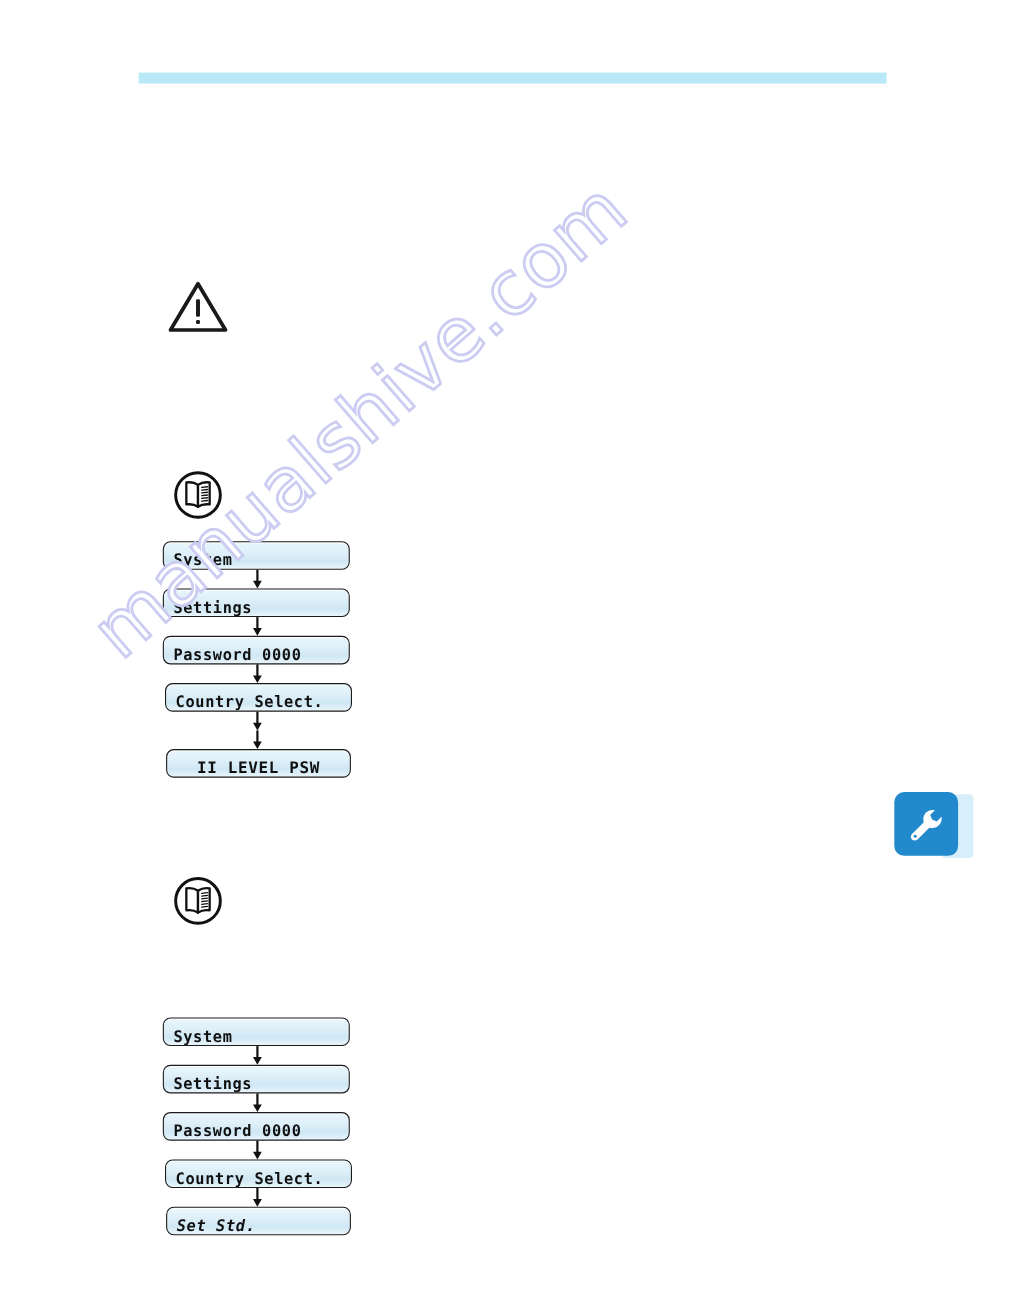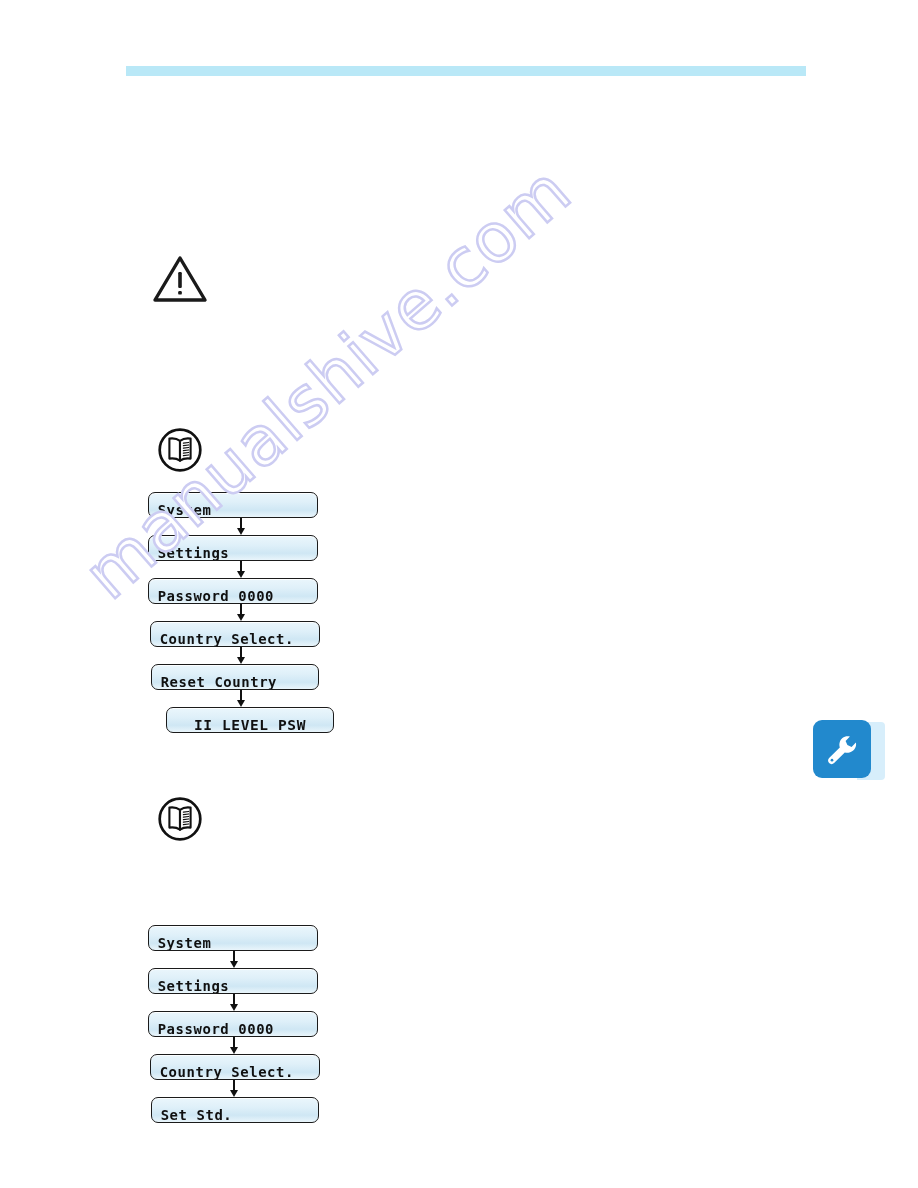--- a/index.html
+++ b/index.html
@@ -223,31 +223,26 @@
   <div class="flow-row" style="margin-left:2px;">
     <div class="lcd-box" style="width:170px;">
       <span class="lcd-text">Country Select.</span>
     </div>
   </div>
   <div class="connector">
       <div class="conn-line"></div>
       <div class="conn-head"></div>
     </div>
 
+  <div class="connector">
+      <div class="conn-line"></div>
+      <div class="conn-head"></div>
+    </div>
+
   <div class="flow-row" style="margin-left:3px;">
-    <div class="lcd-box" style="width:168px;">
-      <span class="lcd-text">Reset Country</span>
-    </div>
-  </div>
-  <div class="connector">
-      <div class="conn-line"></div>
-      <div class="conn-head"></div>
-    </div>
-
-  <div class="flow-row" style="margin-left:18px;">
     <div class="lcd-box centered" style="width:168px;">
       <span class="lcd-text">II LEVEL PSW</span>
     </div>
   </div>
 </div>
 
 <div class="icon-book" style="left:157px; top:796px;">
   <svg width="46" height="46" viewBox="0 0 46 46" aria-hidden="true">
     <circle cx="23" cy="23" r="20.3" fill="none" stroke="#111111" stroke-width="2.7"></circle>
     <path d="M23 13.8 C20 11.6 16 11.1 12.4 11.6 L12.4 31.6 C16 31.1 20 31.6 23 33.7 Z" fill="#ffffff" stroke="#111111" stroke-width="2.1" stroke-linejoin="round"></path>
@@ -298,21 +293,21 @@
   <div class="flow-row" style="margin-left:2px;">
     <div class="lcd-box" style="width:170px;">
       <span class="lcd-text">Country Select.</span>
     </div>
   </div>
   <div class="connector">
       <div class="conn-line"></div>
       <div class="conn-head"></div>
     </div>
 
-  <div class="flow-row" style="margin-left:3px;">
+  <div class="flow-row" style="margin-left:3px;font-style:italic;">
     <div class="lcd-box" style="width:168px;">
       <span class="lcd-text">Set Std.</span>
     </div>
   </div>
 </div>
 
 <div id="side-tab">
   <div class="tab-backstrip"></div>
   <div class="tab-square">
     <svg width="36" height="36" viewBox="0 0 36 36" aria-hidden="true">

